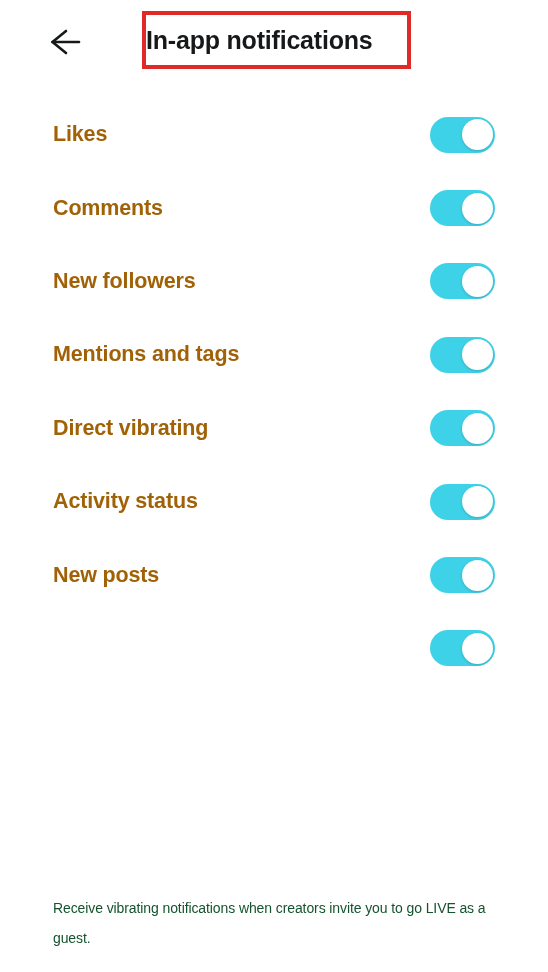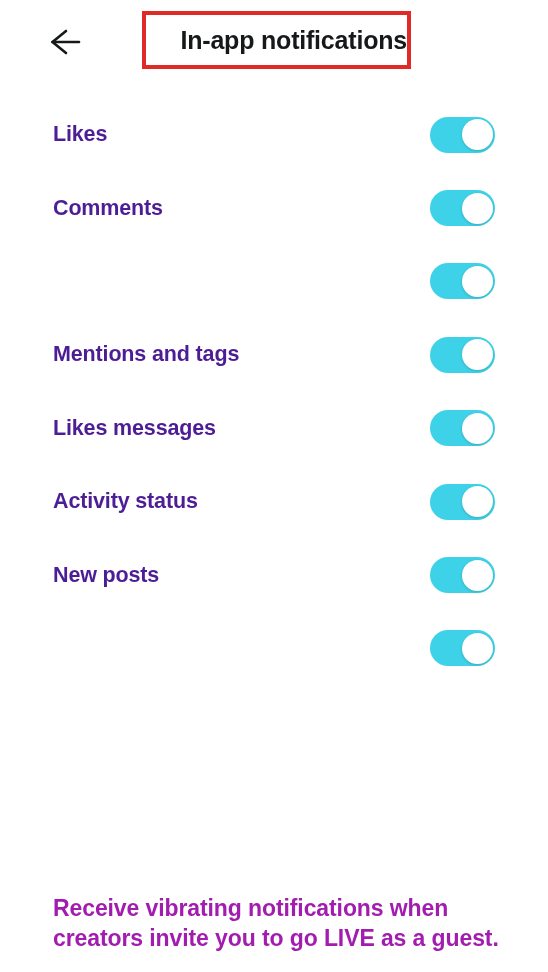--- a/index.html
+++ b/index.html
@@ -44,21 +44,21 @@
   .title-wrap {
     position: absolute;
     left: 142px;
     top: 11px;
     width: 269px;
     height: 58px;
     border: 4px solid #e02a27;
     background: #ffffff;
     display: flex;
     align-items: center;
-    justify-content: flex-end;
+    justify-content: flex-start;
   }
 
   .title-text {
     font-size: 25px;
     font-weight: bold;
     color: #16181a;
     letter-spacing: -0.2px;
     white-space: nowrap;
   }
 
@@ -74,21 +74,21 @@
     position: relative;
     height: 73.4px;
     display: flex;
     align-items: center;
     padding: 0 53px;
   }
 
   .row-label {
     font-size: 21.5px;
     font-weight: bold;
-    color: #4c1d95;
+    color: #a16207;
     letter-spacing: -0.15px;
     white-space: nowrap;
     flex: 1;
   }
 
   
   .toggle {
     position: absolute;
     right: 53px;
     top: 50%;
@@ -110,24 +110,24 @@
     background: #ffffff;
     box-shadow: 0 1px 3px rgba(0,0,0,0.18);
   }
 
   
   .footer-note {
     position: absolute;
     left: 53px;
     right: 40px;
     top: 893px;
-    font-size: 23px;
-    font-weight: bold;
+    font-size: 14px;
+    font-weight: normal;
     line-height: 30px;
-    color: #a21caf;
+    color: #14532d;
     letter-spacing: -0.1px;
   }
 </style>
 </head>
 <body>
 
 <div class="screen">
 
   <div class="header">
     <button class="back-button">
@@ -151,32 +151,33 @@
           <div class="knob"></div>
         </div>
       </div>
       <div class="row">
         <span class="row-label">Comments</span>
         <div class="toggle" style="background: rgb(62, 210, 232);">
           <div class="knob"></div>
         </div>
       </div>
       <div class="row">
+        <span class="row-label">New followers</span>
         <div class="toggle" style="background: rgb(62, 210, 232);">
           <div class="knob"></div>
         </div>
       </div>
       <div class="row">
         <span class="row-label">Mentions and tags</span>
         <div class="toggle" style="background: rgb(62, 210, 232);">
           <div class="knob"></div>
         </div>
       </div>
       <div class="row">
-        <span class="row-label">Likes messages</span>
+        <span class="row-label">Direct vibrating</span>
         <div class="toggle" style="background: rgb(62, 210, 232);">
           <div class="knob"></div>
         </div>
       </div>
       <div class="row">
         <span class="row-label">Activity status</span>
         <div class="toggle" style="background: rgb(62, 210, 232);">
           <div class="knob"></div>
         </div>
       </div>

